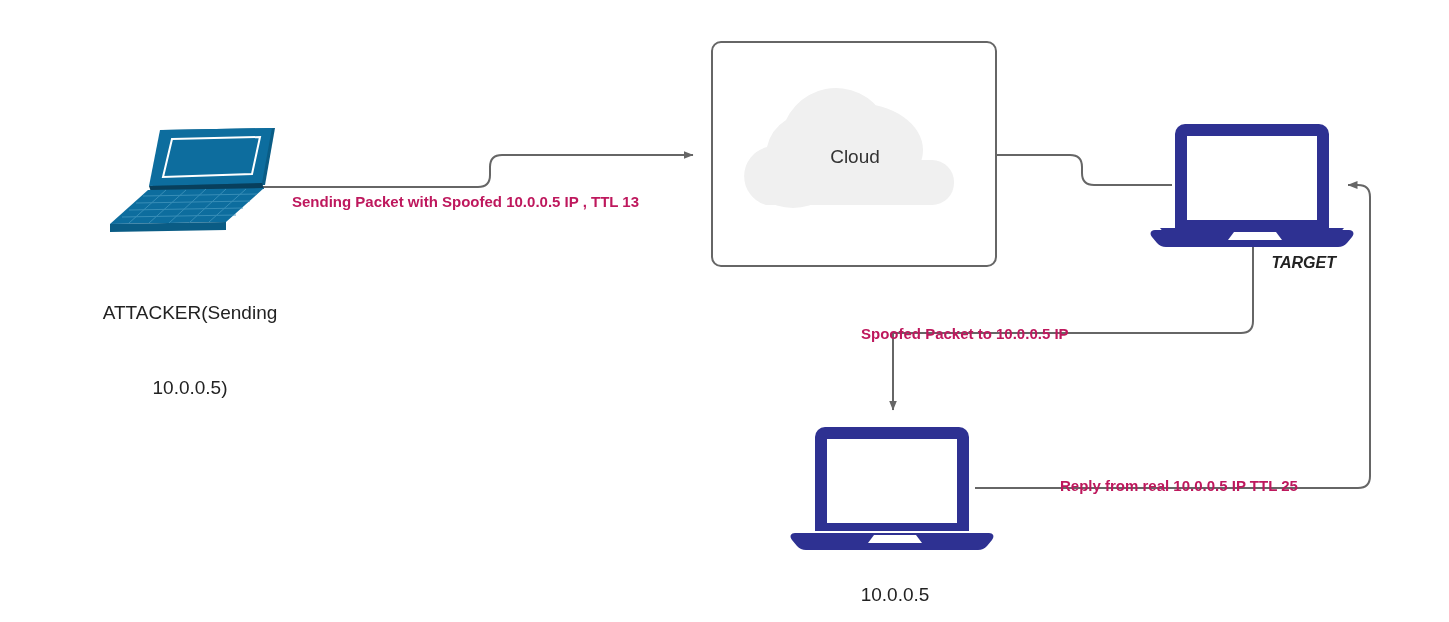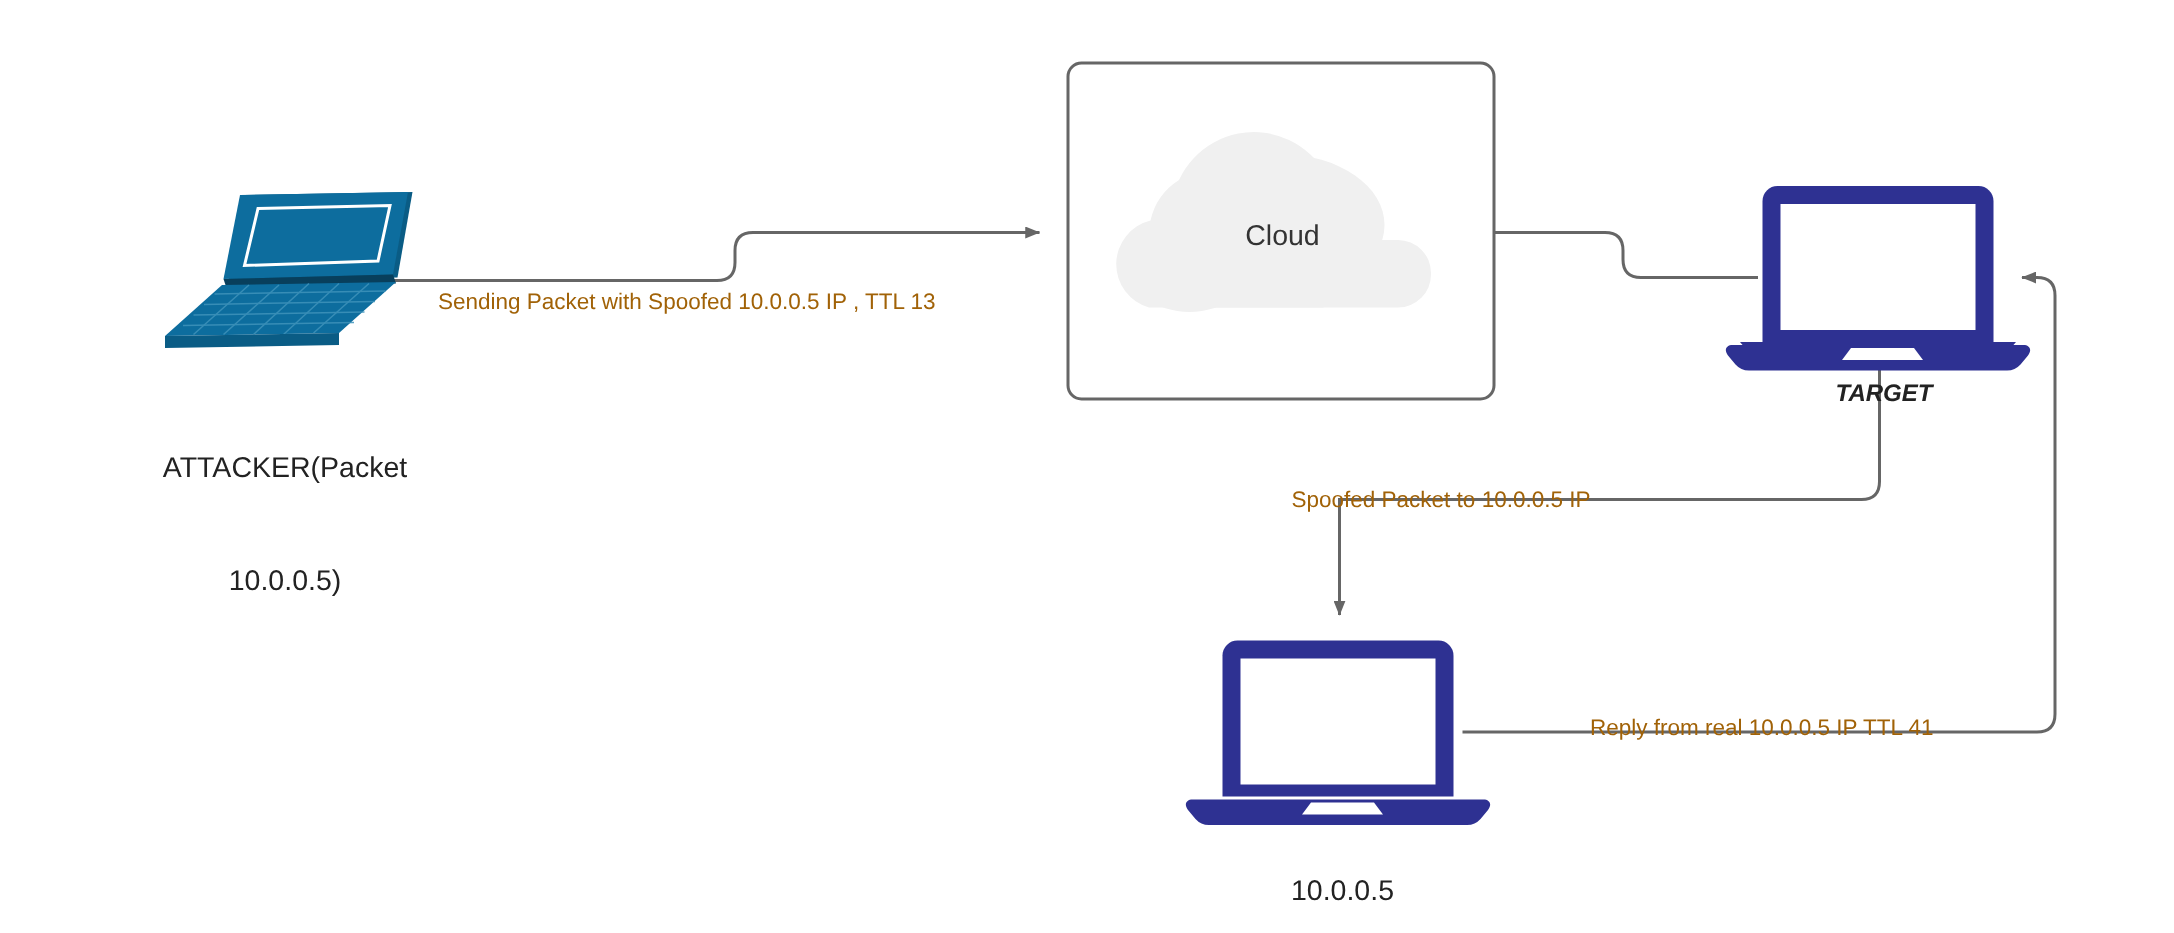--- a/index.html
+++ b/index.html
@@ -25,38 +25,39 @@
   .node-label {
     position: absolute;
     color: #222222;
     font-size: 19px;
     line-height: 25px;
     text-align: center;
     white-space: pre;
   }
   .edge-label {
     position: absolute;
-    color: #a16207;
+    color: #be185d;
     font-size: 15px;
-    font-weight: normal;
+    font-weight: bold;
     white-space: nowrap;
     line-height: 16px;
   }
   #attacker-label {
     left: 60px;
     top: 250px;
     width: 260px;
   }
   #target-label {
     left: 1176px;
     top: 250px;
     width: 160px;
     font-size: 16px;
     font-weight: bold;
     font-style: italic;
+    text-align: right;
   }
   #victim-label {
     left: 810px;
     top: 582px;
     width: 170px;
   }
   #edge-label-spoof {
     left: 292px;
     top: 194px;
   }
@@ -157,25 +158,25 @@
     <rect x="827" y="439" width="130" height="84" fill="#ffffff"></rect>
     <path d="M795,533 h194 c4,0 6,3 3,7 l-5,6 a12,12 0 0 1 -9,4 h-172
              a12,12 0 0 1 -9,-4 l-5,-6 c-3,-4 -1,-7 3,-7 z" fill="#2e3192"></path>
     <path d="M874,535 h42 l6,8 h-54 z" fill="#ffffff"></path>
   </g>
 
   <text x="855" y="163" text-anchor="middle" class="cloud-text">Cloud</text>
 </svg>
 
 <div class="node-label" id="attacker-label">
-  <div>ATTACKER(Packet</div>
+  <div>ATTACKER(Sending</div>
   <div>10.0.0.5)</div>
 </div>
 
 <div class="node-label" id="target-label">TARGET</div>
 
 <div class="node-label" id="victim-label">10.0.0.5</div>
 
 <div class="edge-label" id="edge-label-spoof">Sending Packet with Spoofed 10.0.0.5 IP , TTL 13</div>
 
 <div class="edge-label" id="edge-label-forward">Spoofed Packet to 10.0.0.5 IP</div>
 
-<div class="edge-label" id="edge-label-reply">Reply from real 10.0.0.5 IP TTL 41</div>
+<div class="edge-label" id="edge-label-reply">Reply from real 10.0.0.5 IP TTL 25</div>
 
 </body></html>

